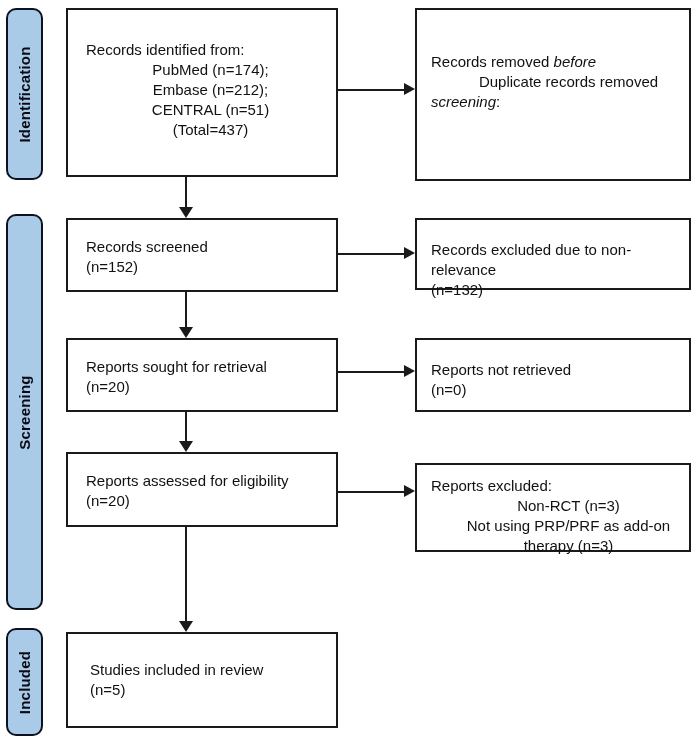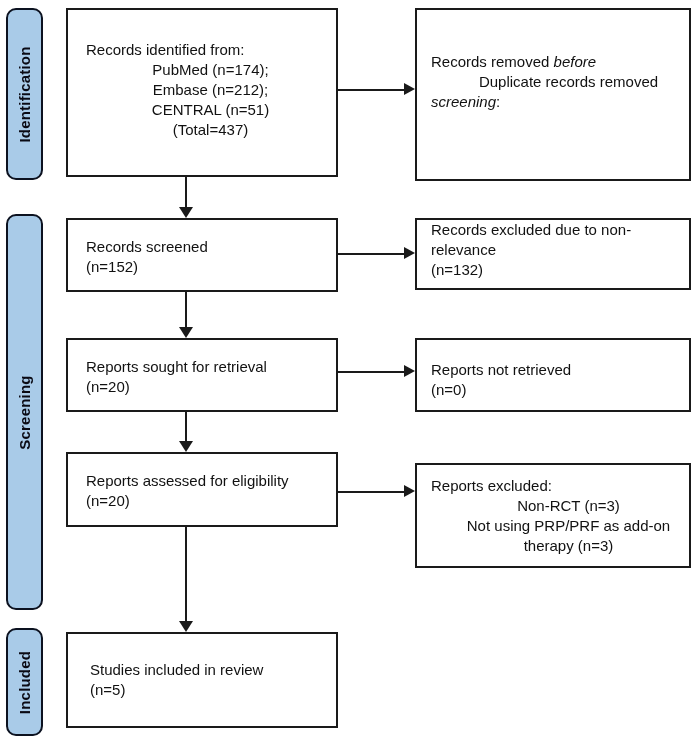--- a/index.html
+++ b/index.html
@@ -51,26 +51,26 @@
   .col-right{left:415px;width:276px;}
   .box .line{white-space:nowrap;}
   .box .indent-0{padding-left:0;}
   .box .indent-1{padding-left:27px;text-align:center;}
   .em{font-style:italic;}
 
   .box-identified{top:8px;height:169px;padding:30px 28px 0 18px;}
   .box-removed{top:8px;height:173px;padding:42px 10px 0 14px;}
   .box-removed .line{white-space:normal;}
   .box-screened{top:218px;height:74px;padding:17px 14px 0 18px;}
-  .box-excluded-nonrel{top:218px;height:72px;padding:0 10px 0 14px;}
+  .box-excluded-nonrel{top:218px;height:72px;padding:20px 10px 0 14px;}
   .box-excluded-nonrel .line{white-space:normal;}
   .box-sought{top:338px;height:74px;padding:17px 14px 0 18px;}
   .box-not-retrieved{top:338px;height:74px;padding:20px 10px 0 14px;}
   .box-assessed{top:452px;height:75px;padding:17px 14px 0 18px;}
-  .box-reports-excluded{top:463px;height:105px;padding:11px 10px 0 14px;}
+  .box-reports-excluded{top:463px;height:89px;padding:11px 10px 0 14px;}
   .box-included-review{top:632px;height:96px;padding:26px 14px 0 22px;}
 
   
   .arrow-h{position:absolute;height:13px;}
   .arrow-h .shaft{
     position:absolute;left:0;top:5.5px;height:2px;background:var(--box-border);
     right:10px;
   }
   .arrow-h .head{
     position:absolute;right:0;top:0;

